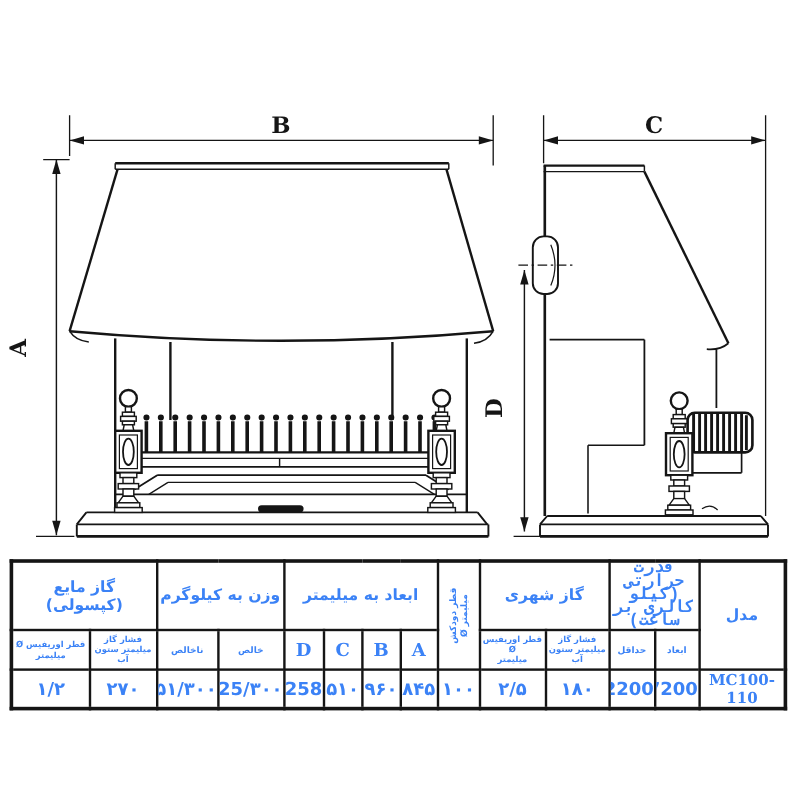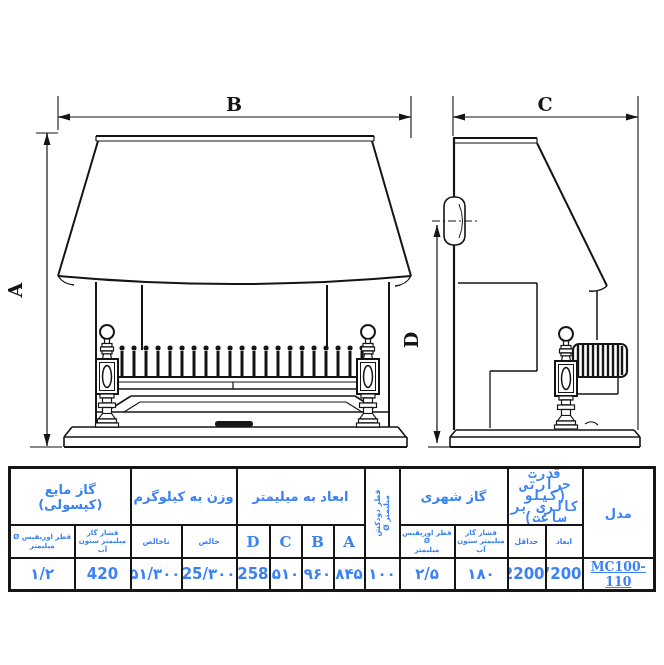--- a/index.html
+++ b/index.html
@@ -14,21 +14,21 @@
   table.spec{border:3px solid #151515;}
   tr.r1 td{height:36px;}
   tr.r2 td{height:31px;}
   tr.r3 td{height:28px;}
   .h-main{font-size:13px;}
   .h-heat{font-size:14px;line-height:11px;font-family:Liberation Mono, monospace;}
   .sub2{font-size:7px;line-height:8.5px;}
   .sub1{font-size:7.5px;}
   .abcd{font-family:"DejaVu Serif",serif;font-size:15px;}
   .val{font-size:15px;}
-  .model-val{font-family:"DejaVu Serif",serif;font-size:12.5px;direction:ltr;text-decoration:underline;}
+  .model-val{font-family:"DejaVu Serif",serif;font-size:12.5px;direction:ltr;}
   .red{color:#d90000;}
   .rot-cell{position:relative;}
   .rot-inner{position:absolute;left:50%;top:50%;width:64px;
              transform:translate(-50%,-50%) rotate(-90deg);
              font-size:7.5px;line-height:9px;text-align:center;}
 </style>
 </head>
 <body>
 
 <div id="stage">
@@ -247,19 +247,19 @@
         <td class="val">2200</td>
         <td class="val">۱۸۰</td>
         <td class="val">۲/۵</td>
         <td class="val">۱۰۰</td>
         <td class="val">۸۴۵</td>
         <td class="val">۹۶۰</td>
         <td class="val">۵۱۰</td>
         <td class="val">258</td>
         <td class="val">25/۳۰۰</td>
         <td class="val">۵۱/۳۰۰</td>
-        <td class="val red">420</td>
+        <td class="val red">۲۷۰</td>
         <td class="val red">۱/۲</td>
       </tr>
     </tbody>
       </table>
   </div>
 </div>
 
 </body></html>

